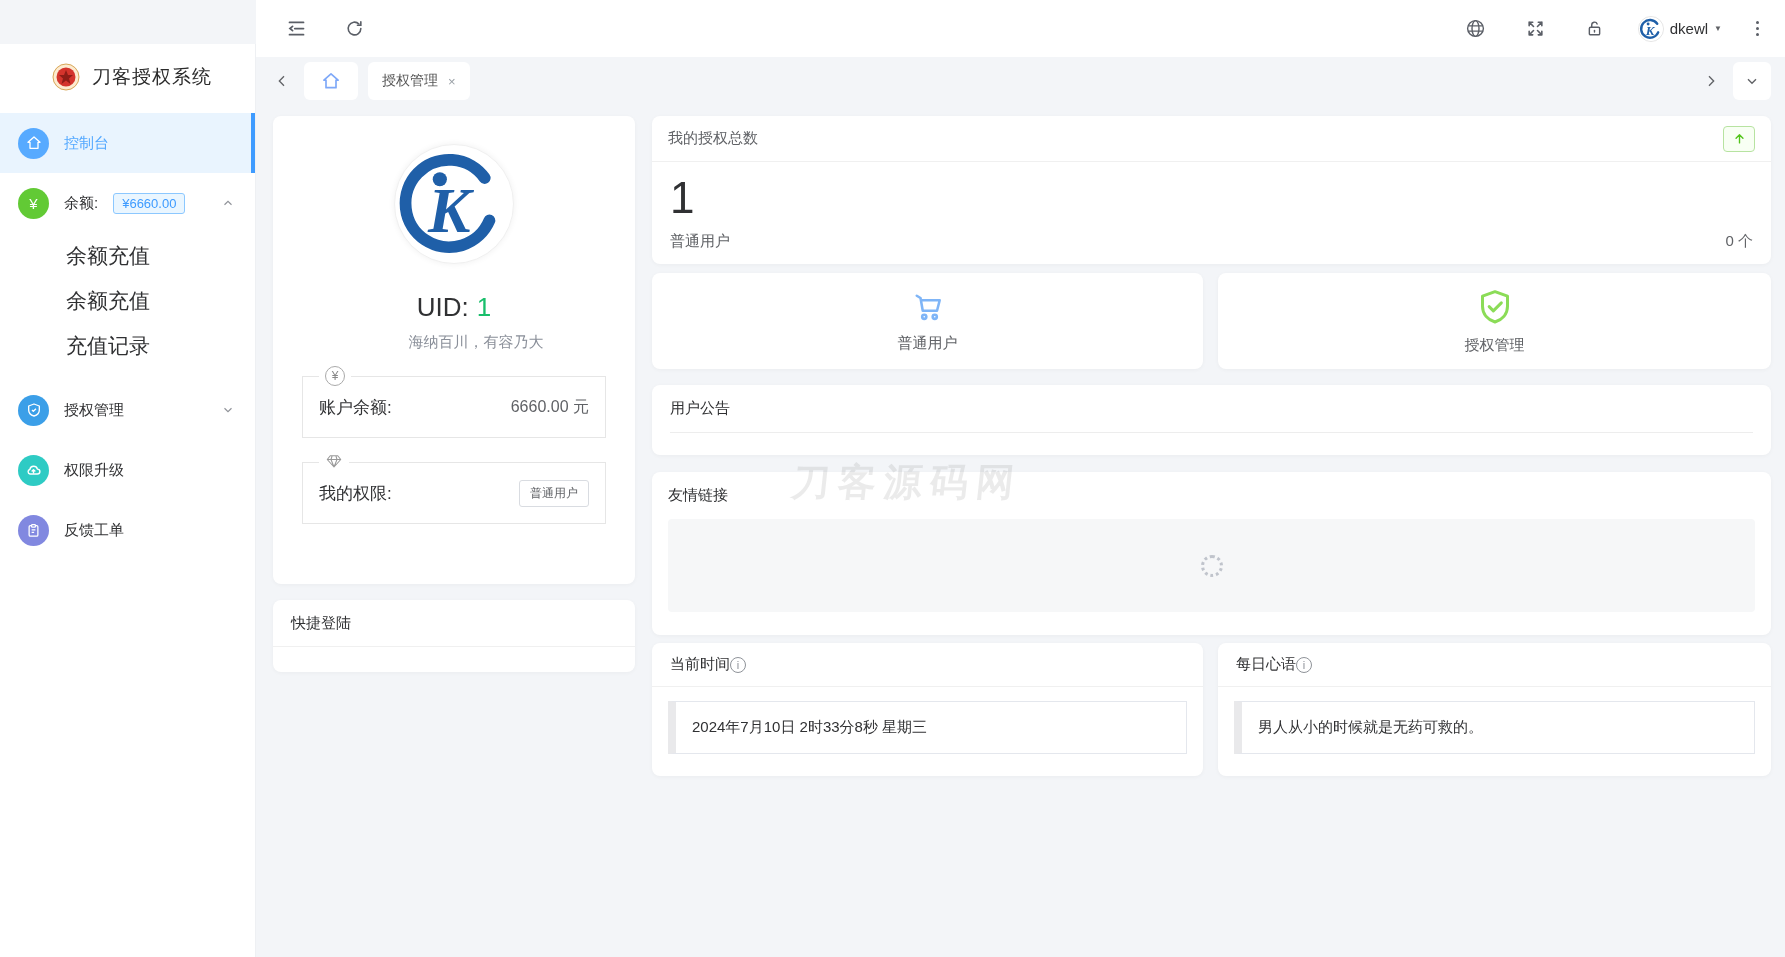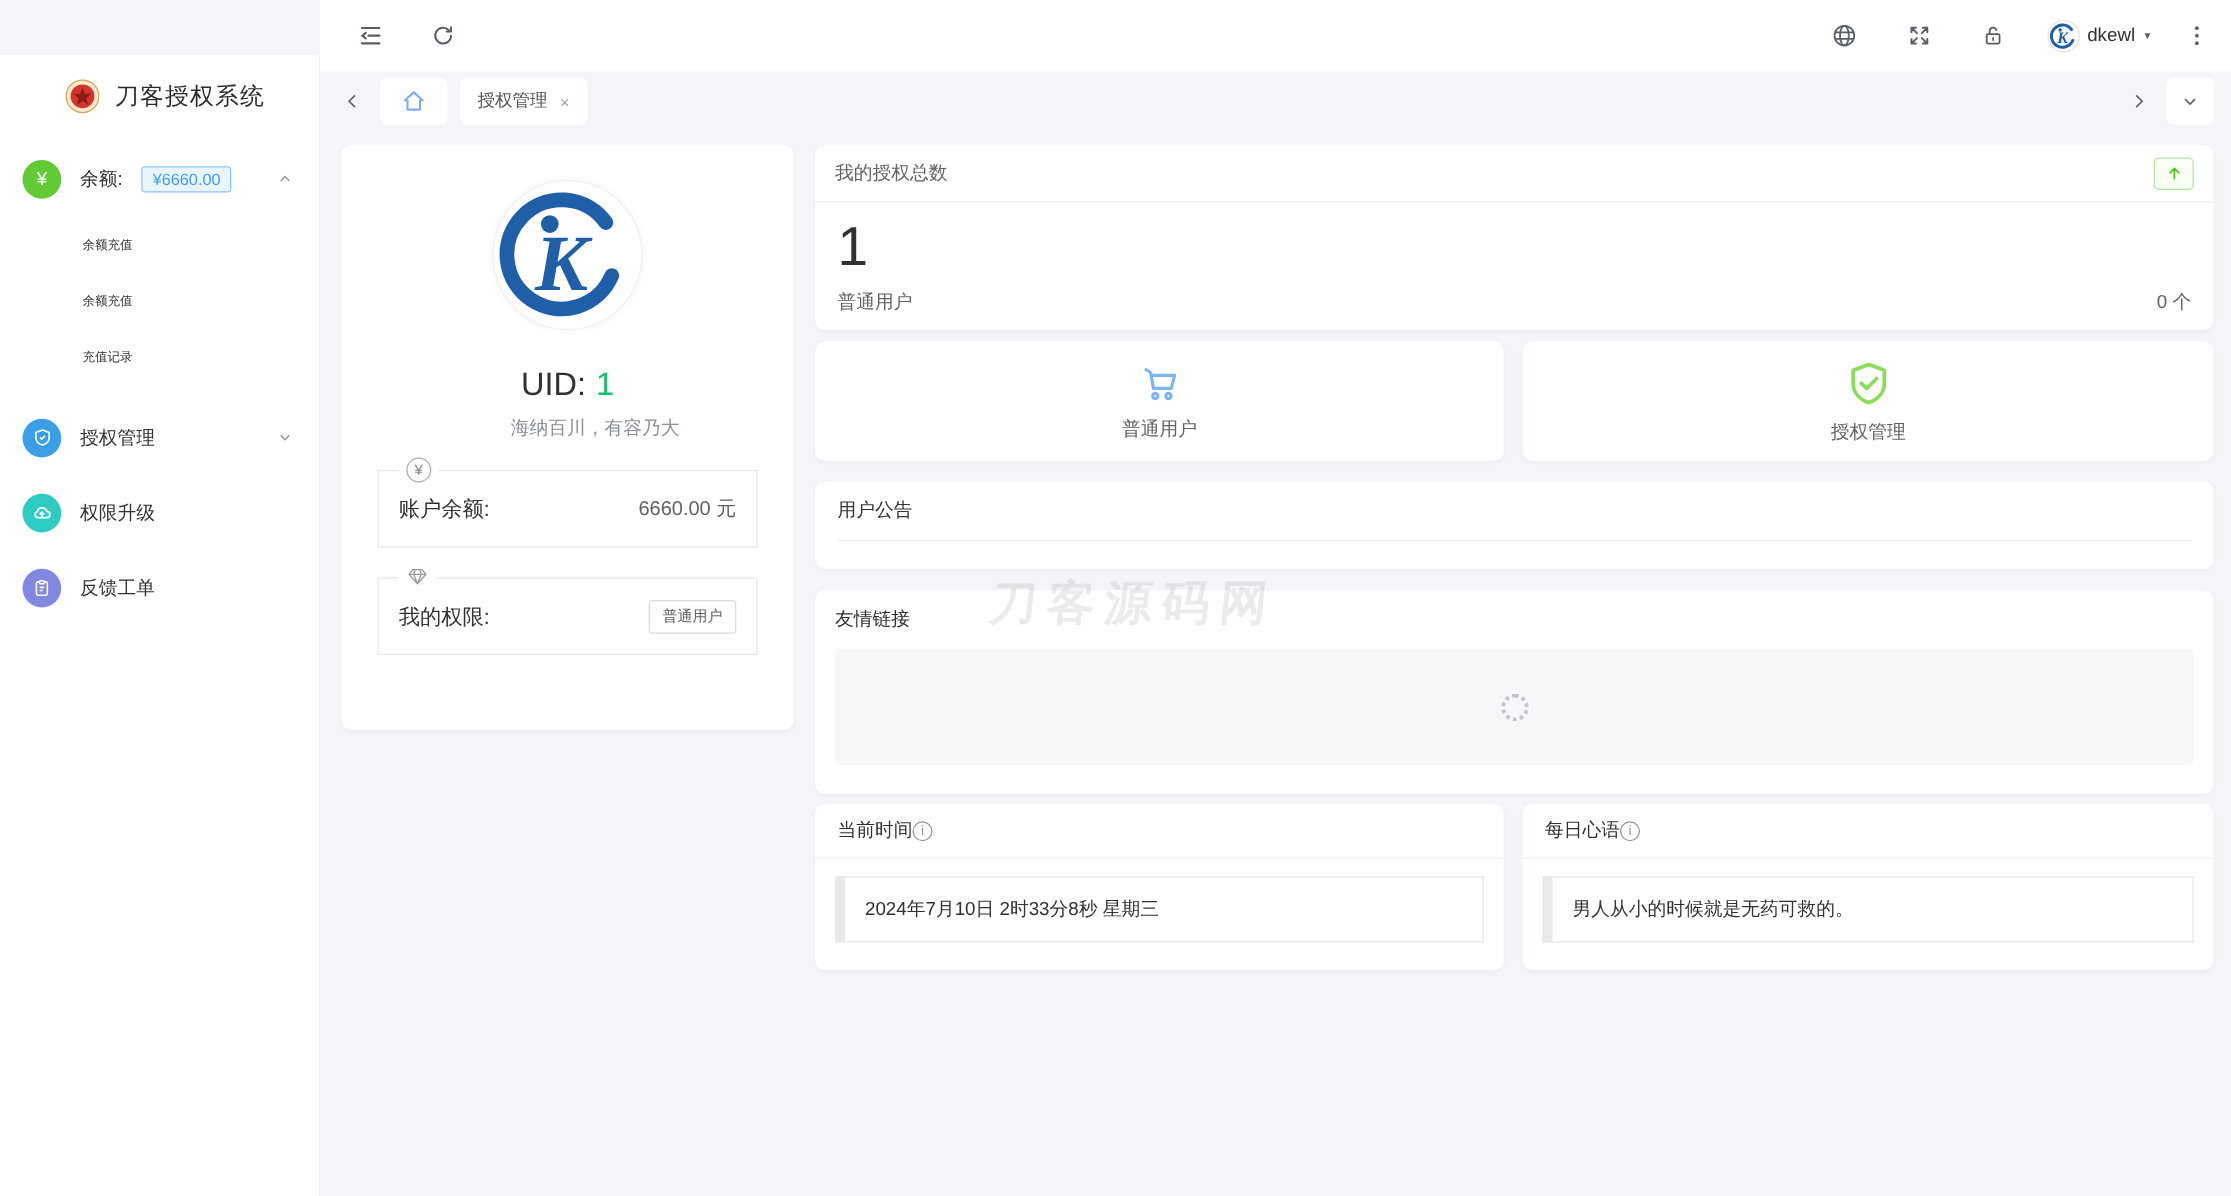--- a/index.html
+++ b/index.html
@@ -27,21 +27,21 @@
   .ic-blue   { background:#57aaff; }
   .ic-green  { background:#62ca35; }
   .ic-blue2  { background:#3b9fe8; }
   .ic-teal   { background:#2ecbc4; }
   .ic-purple { background:#8188e0; }
   .menu-label { font-size:15px; color:#303133; }
   .balance-badge { font-size:13px; color:#3e9bff; background:#eaf6ff;
     border:1px solid #8cc8ff; border-radius:3px; padding:2px 8px; }
   .menu-caret { position:absolute; right:20px; color:#909399; }
   .submenu-item { height:45px; display:flex; align-items:center; padding-left:66px;
-    font-size:10px; color:#303133; cursor:pointer; }
+    font-size:21px; color:#303133; cursor:pointer; }
   .gap-lg { height:12px; }
 
   
   .topbar { position:absolute; left:256px; top:0; width:1529px; height:57px;
     background:#fff; display:flex; align-items:center; padding:0 20px; z-index:3; }
   .tb-btn { background:none; border:none; color:#5a5e66; cursor:pointer;
     display:flex; align-items:center; justify-content:center; padding:6px; }
   .tb-left { display:flex; align-items:center; gap:26px; margin-left:4px; }
   .tb-right { margin-left:auto; display:flex; align-items:center; gap:28px; }
   .tb-user { display:flex; align-items:center; gap:6px; cursor:pointer; }
@@ -144,20 +144,28 @@
   <div class="logo-row">
     <svg class="logo-badge" viewBox="0 0 28 28">
       <circle cx="14" cy="14" r="13" fill="#fdebd0" stroke="#d8a657" stroke-width="1"></circle>
       <circle cx="14" cy="14" r="9.5" fill="#d4342c"></circle>
       <path d="M14 7 L16 12 L21 12 L17 15.5 L18.5 21 L14 17.5 L9.5 21 L11 15.5 L7 12 L12 12 Z" fill="#8f1d17"></path>
     </svg>
     <span class="app-title">刀客授权系统</span>
   </div>
 
   <nav class="menu">
+    <div class="menu-item active">
+      <span class="icon-circle ic-blue">
+        <svg width="16" height="16" viewBox="0 0 24 24" fill="none" stroke="#fff" stroke-width="2" stroke-linejoin="round">
+          <path d="M12 3 L3 11 H6 V20 H18 V11 H21 Z"></path>
+        </svg>
+      </span>
+      <span class="menu-label">控制台</span>
+    </div>
 
     <div class="menu-item">
       <span class="icon-circle ic-green" style="font-size:15px;">¥</span>
       <span class="menu-label">余额:</span>
       <span class="balance-badge">¥6660.00</span>
       <span class="menu-caret">
         <svg width="14" height="14" viewBox="0 0 24 24" fill="none" stroke="currentColor" stroke-width="2">
             <path d="M6 15 L12 9 L18 15"></path>
           </svg>
       </span>
@@ -325,20 +333,24 @@
           <path d="M7 5 H17 L21 10 L12 20 L3 10 Z M3 10 H21 M9.5 5 L8 10 L12 20 M14.5 5 L16 10 L12 20"></path>
         </svg>
       </span>
       <div class="info-row">
         <span class="info-label">我的权限:</span>
         <button class="perm-badge">普通用户</button>
       </div>
     </div>
   </section>
 
+  <section class="card quick-card">
+    <div class="card-title">快捷登陆</div>
+    <div class="quick-divider"></div>
+  </section>
 
   <section class="card stats-card">
     <div class="stats-header">
       <span class="stats-label">我的授权总数</span>
       <button class="up-btn">
         <svg width="15" height="15" viewBox="0 0 24 24" fill="none" stroke="#52c41a" stroke-width="2.2" stroke-linecap="round" stroke-linejoin="round">
           <path d="M12 19 V6 M6.5 11.5 L12 6 L17.5 11.5"></path>
         </svg>
       </button>
     </div>

